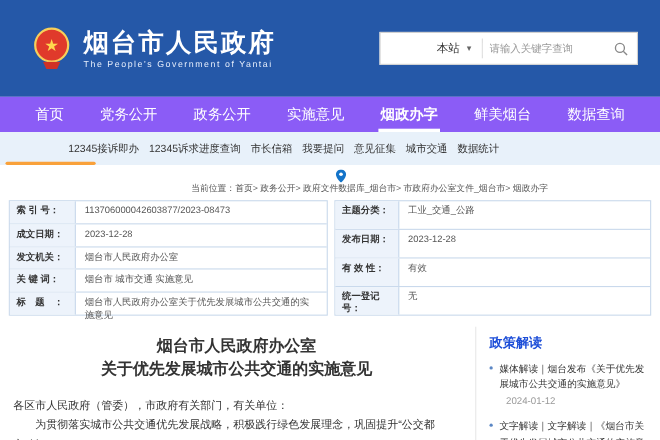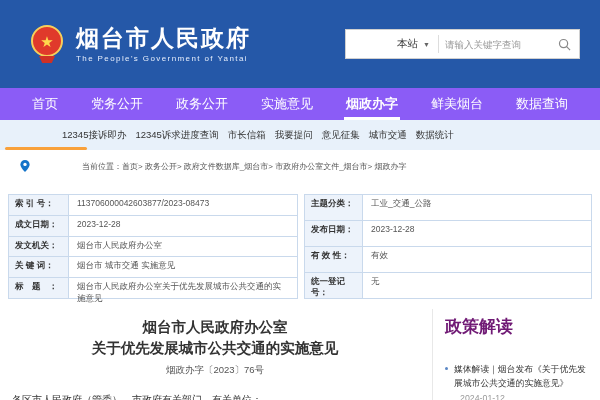--- a/index.html
+++ b/index.html
@@ -29,45 +29,45 @@
   .nav-item { color:#fff; font-size:13px; font-weight:500; display:flex; align-items:center; position:relative; padding:0 4px; cursor:pointer; white-space:nowrap; }
   .nav-item.active { font-weight:bold; }
   .nav-item.active::after { content:""; position:absolute; left:2px; right:2px; bottom:0; height:3px; background:#fff; }
 
   
   .subnav { height:30px; background:#e8f1fa; display:flex; align-items:center; padding:0 10px 0 62px; gap:9px; position:relative; }
   .subnav-item { font-size:9.5px; color:#333; cursor:pointer; white-space:nowrap; }
   .subnav-accent { position:absolute; left:5px; bottom:0; width:82px; height:3px; background:#f9a13a; border-radius:2px; }
 
   
-  .breadcrumb { height:24px; display:flex; align-items:center; padding-left:20px; margin-top:4px; }
+  .breadcrumb { height:24px; display:flex; align-items:center; padding-left:20px; margin-top:4px;flex-direction:column; }
   .pin { width:10px; height:12px; }
   .crumb-text { font-size:8px; color:#555; margin-left:52px; }
 
   
-  .meta { display:flex; gap:6px; padding:0 8px; margin-top:16px; }
+  .meta { display:flex; gap:6px; padding:0 8px; margin-top:4px; }
   .mtable { border:1px solid #c9d9ec; display:flex; flex-direction:column; }
   .mtable.left  { width:290px; }
   .mtable.right { flex:1; }
   .mrow { display:flex; border-bottom:1px solid #c9d9ec; flex:1; min-height:18px; }
   .mrow:last-child { border-bottom:none; }
   .mlabel { background:#edf3fb; width:60px; padding:3px 6px; font-size:8.5px; font-weight:bold; color:#333; border-right:1px solid #c9d9ec; line-height:1.35; }
   .mtable.right .mlabel { width:58px; }
   .mvalue { flex:1; padding:3px 8px; font-size:8.5px; color:#555; line-height:1.35; }
 
   
   .content-row { display:flex; padding:0 8px; margin-top:10px; }
   article { width:424px; padding:8px 14px 0 4px; }
   .doc-title { text-align:center; font-size:14.5px; font-weight:bold; color:#333; line-height:1.45; }
   .doc-number { text-align:center; font-size:9.5px; color:#555; margin-top:5px; }
   .doc-body { margin-top:14px; font-size:10px; color:#333; line-height:1.75; }
   .doc-par { text-indent:2em; }
 
   aside.policy { flex:1; border-left:1px solid #e8e8e8; padding:6px 0 0 12px; }
-  .policy-title { color:#701a75; font-size:17px; font-weight:bold; margin-bottom:24px; }
+  .policy-title { color:#1d4ed8; font-size:12px; font-weight:bold; margin-bottom:8px; }
   .p-item { position:relative; padding-left:9px; font-size:8.8px; color:#333; line-height:1.65; margin-bottom:9px; cursor:pointer; }
   .p-dot { position:absolute; left:0; top:5px; width:3px; height:3px; border-radius:50%; background:#5b87c5; }
   .p-date { color:#999; margin-left:6px; }
 </style>
 </head>
 <body>
 
 <div class="page">
 
   <header class="banner">
@@ -168,21 +168,20 @@
         <div class="mlabel">统一登记号：</div>
         <div class="mvalue">无</div>
       </div>
     </div>
   </div>
 
   <div class="content-row">
     <article>
       <div class="doc-title">烟台市人民政府办公室</div>
       <div class="doc-title">关于优先发展城市公共交通的实施意见</div>
-      <div class="doc-number">烟政办字〔2023〕76号</div>
       <div class="doc-body">
         <div>各区市人民政府（管委），市政府有关部门，有关单位：</div>
         <div class="doc-par">为贯彻落实城市公共交通优先发展战略，积极践行绿色发展理念，巩固提升“公交都市”创</div>
       </div>
     </article>
 
     <aside class="policy">
       <div class="policy-title">政策解读</div>
       <div class="p-item">
         <span class="p-dot"></span><span>媒体解读｜烟台发布《关于优先发展城市公共交通的实施意见》</span><span class="p-date">2024-01-12</span>

